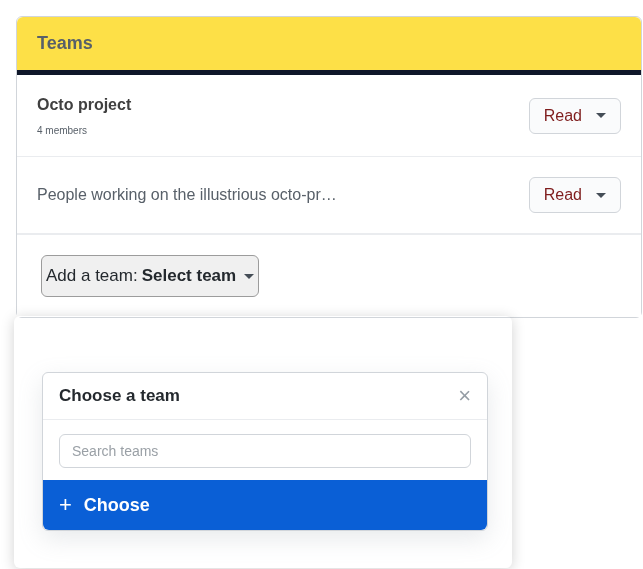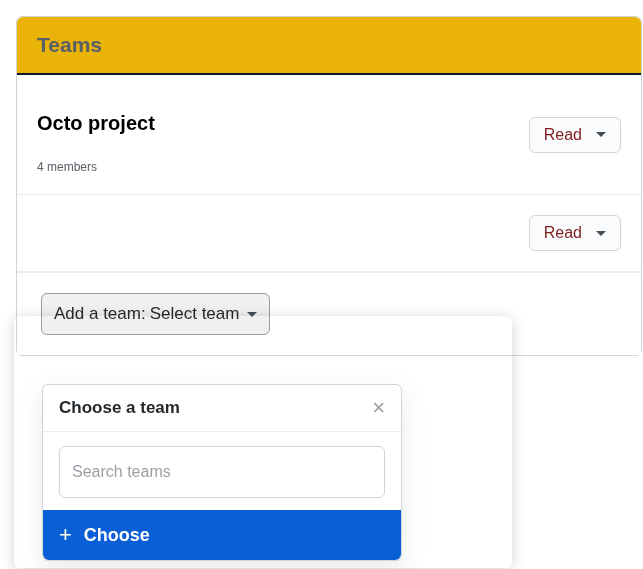--- a/index.html
+++ b/index.html
@@ -15,61 +15,60 @@
     position: relative;
   }
   .panel {
     border: 1px solid #d1d5da;
     border-radius: 6px;
     margin: 16px 0 0 16px;
     width: 626px;
     background: #fff;
   }
   .panel-header {
-    background: #eab308;
-    border-bottom: 2px solid #0f172a;
+    background: #fde047;
+    border-bottom: 5px solid #0f172a;
     padding: 16px 20px;
-    font-size: 21px;
+    font-size: 18px;
     font-weight: 600;
     color: #586069;
     border-top-left-radius: 6px;
     border-top-right-radius: 6px;
   }
   .team-row {
     display: flex;
     align-items: center;
     justify-content: space-between;
     padding: 20px 20px;
     border-bottom: 1px solid #eaecef;
   }
   .team-row:last-child { border-bottom: none; }
   .team-left {
     display: flex;
     flex-direction: column;
     gap: 4px;
   }
   .team-name {
-    font-size: 20px;
-    font-weight: 600;
-    color: #000000;
+    font-size: 16px;
+    font-weight: 600;
+    color: #404040;
     line-height: 1.25;
-    margin-top: 16px;
   }
   .team-desc {
     font-size: 16px;
     color: #586069;
     max-width: 360px;
     white-space: nowrap;
     overflow: hidden;
     text-overflow: ellipsis;
   }
   .team-members {
-    font-size: 12px;
+    font-size: 10px;
     color: #586069;
-    margin-top: 20px;
+    margin-top: 6px;
   }
   .perm-btn {
     display: inline-flex;
     align-items: center;
     gap: 14px;
     background: #fafbfc;
     border: 1px solid #d1d5da;
     border-radius: 6px;
     padding: 8px 14px;
     font-size: 16px;
@@ -87,34 +86,34 @@
     padding: 20px 20px 20px 24px;
     border-top: 1px solid #eaecef;
     background: #fff;
   }
   .add-btn {
     display: inline-flex;
     align-items: center;
     background: #f0f0f0;
     border: 1px solid #9c9c9c;
     border-radius: 6px;
-    padding: 10px 12px;
+    padding: 10px 4px;
     font-size: 17px;
     color: #24292e;
     cursor: pointer;
   }
-  .add-btn .bold { font-weight: 400; margin-left: 4px; }
+  .add-btn .bold { font-weight: 700; margin-left: 4px; }
   .add-btn .caret-down { margin-left: 8px; }
 
   
   .popover {
     position: absolute;
     left: 42px;
-    top: 384px;
-    width: 360px;
+    top: 372px;
+    width: 446px;
     background: #fff;
     border: 1px solid #d1d5da;
     border-radius: 6px;
     box-shadow: 0 8px 24px rgba(140,149,159,0.2);
   }
   .popover-header {
     display: flex;
     align-items: center;
     justify-content: space-between;
     padding: 12px 16px;
@@ -128,22 +127,22 @@
     font-size: 22px;
     line-height: 1;
     cursor: pointer;
     font-weight: 400;
   }
   .popover-search-wrap {
     padding: 14px 16px 12px 16px;
   }
   .search-input {
     width: 100%;
-    padding: 16px 12px;
-    font-size: 16px;
+    padding: 8px 12px;
+    font-size: 14px;
     border: 1px solid #d1d5da;
     border-radius: 6px;
     color: #24292e;
     background: #fff;
   }
   .search-input::placeholder { color: #9aa0a6; }
   .popover-item {
     display: flex;
     align-items: center;
     gap: 12px;
@@ -186,20 +185,21 @@
       <div class="team-members">4 members</div>
     </div>
     <button class="perm-btn">
       <span>Read</span>
       <span class="caret-down"></span>
     </button>
   </div>
 
   <div class="team-row">
     <div class="team-left">
+      <div class="team-desc">People working on the illustrious octo-pr…</div>
     </div>
     <button class="perm-btn">
       <span>Read</span>
       <span class="caret-down"></span>
     </button>
   </div>
 
   <div class="add-row">
     <button class="add-btn">
       <span>Add a team:</span>

